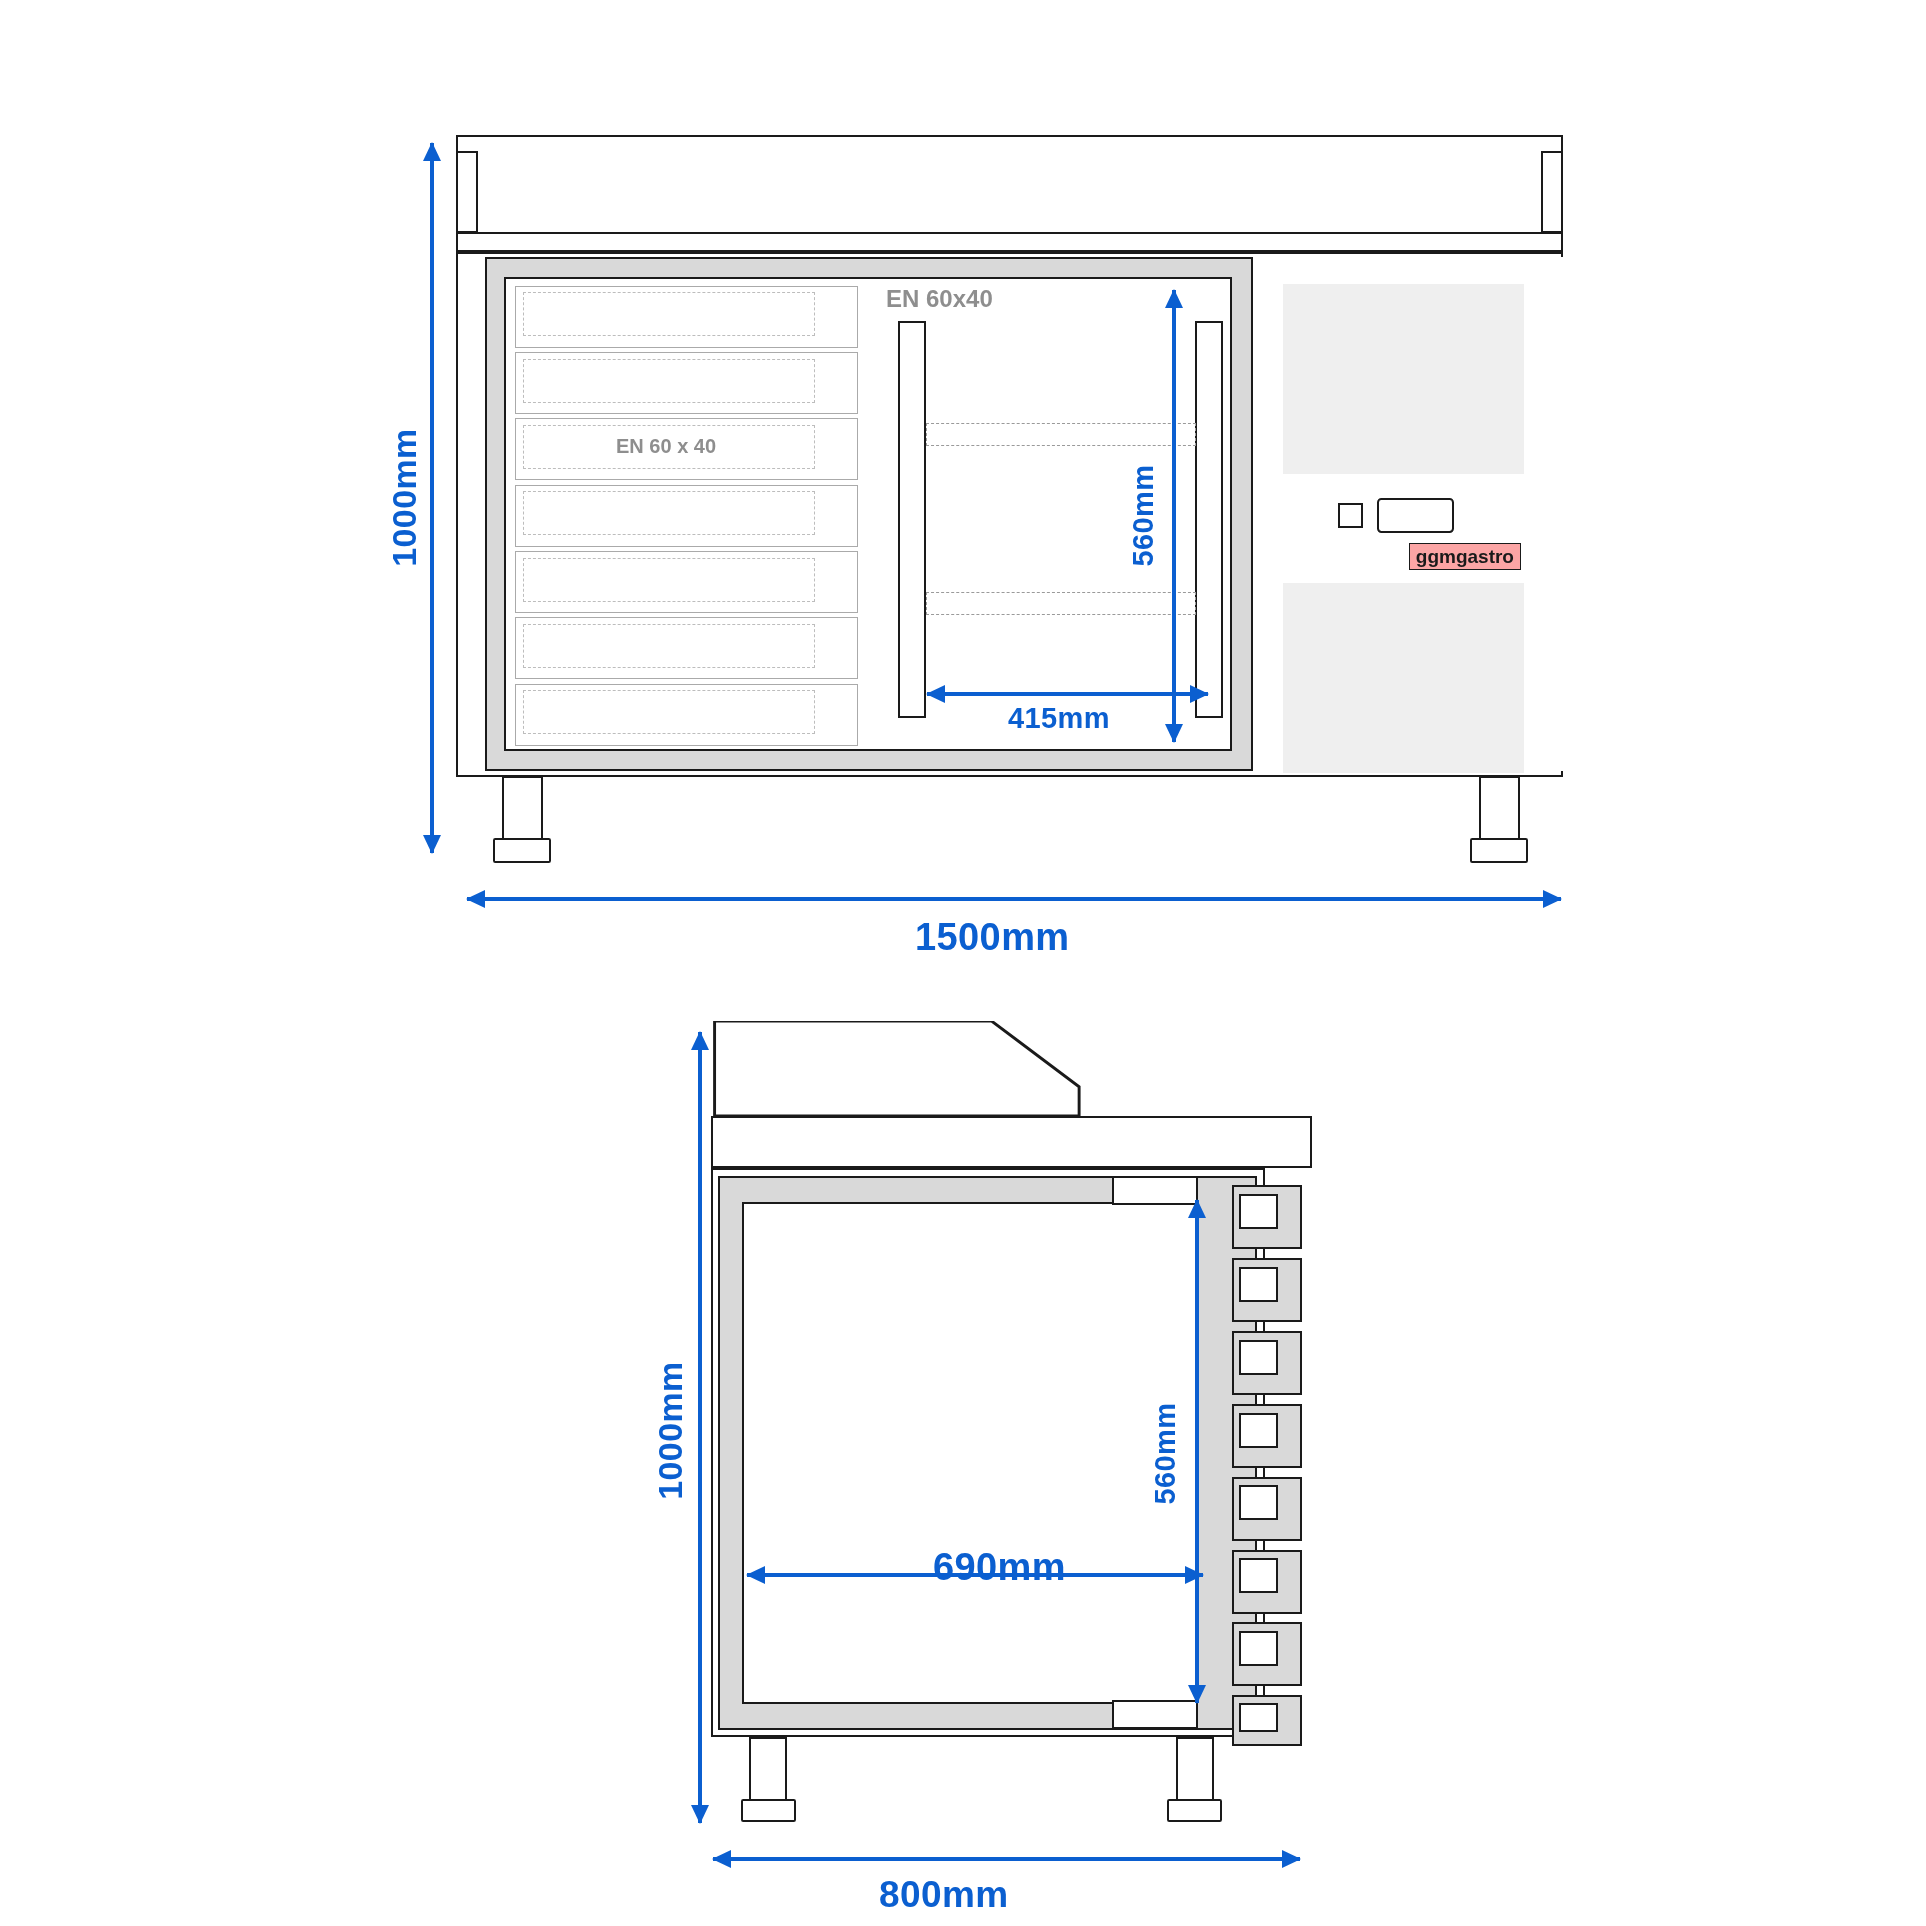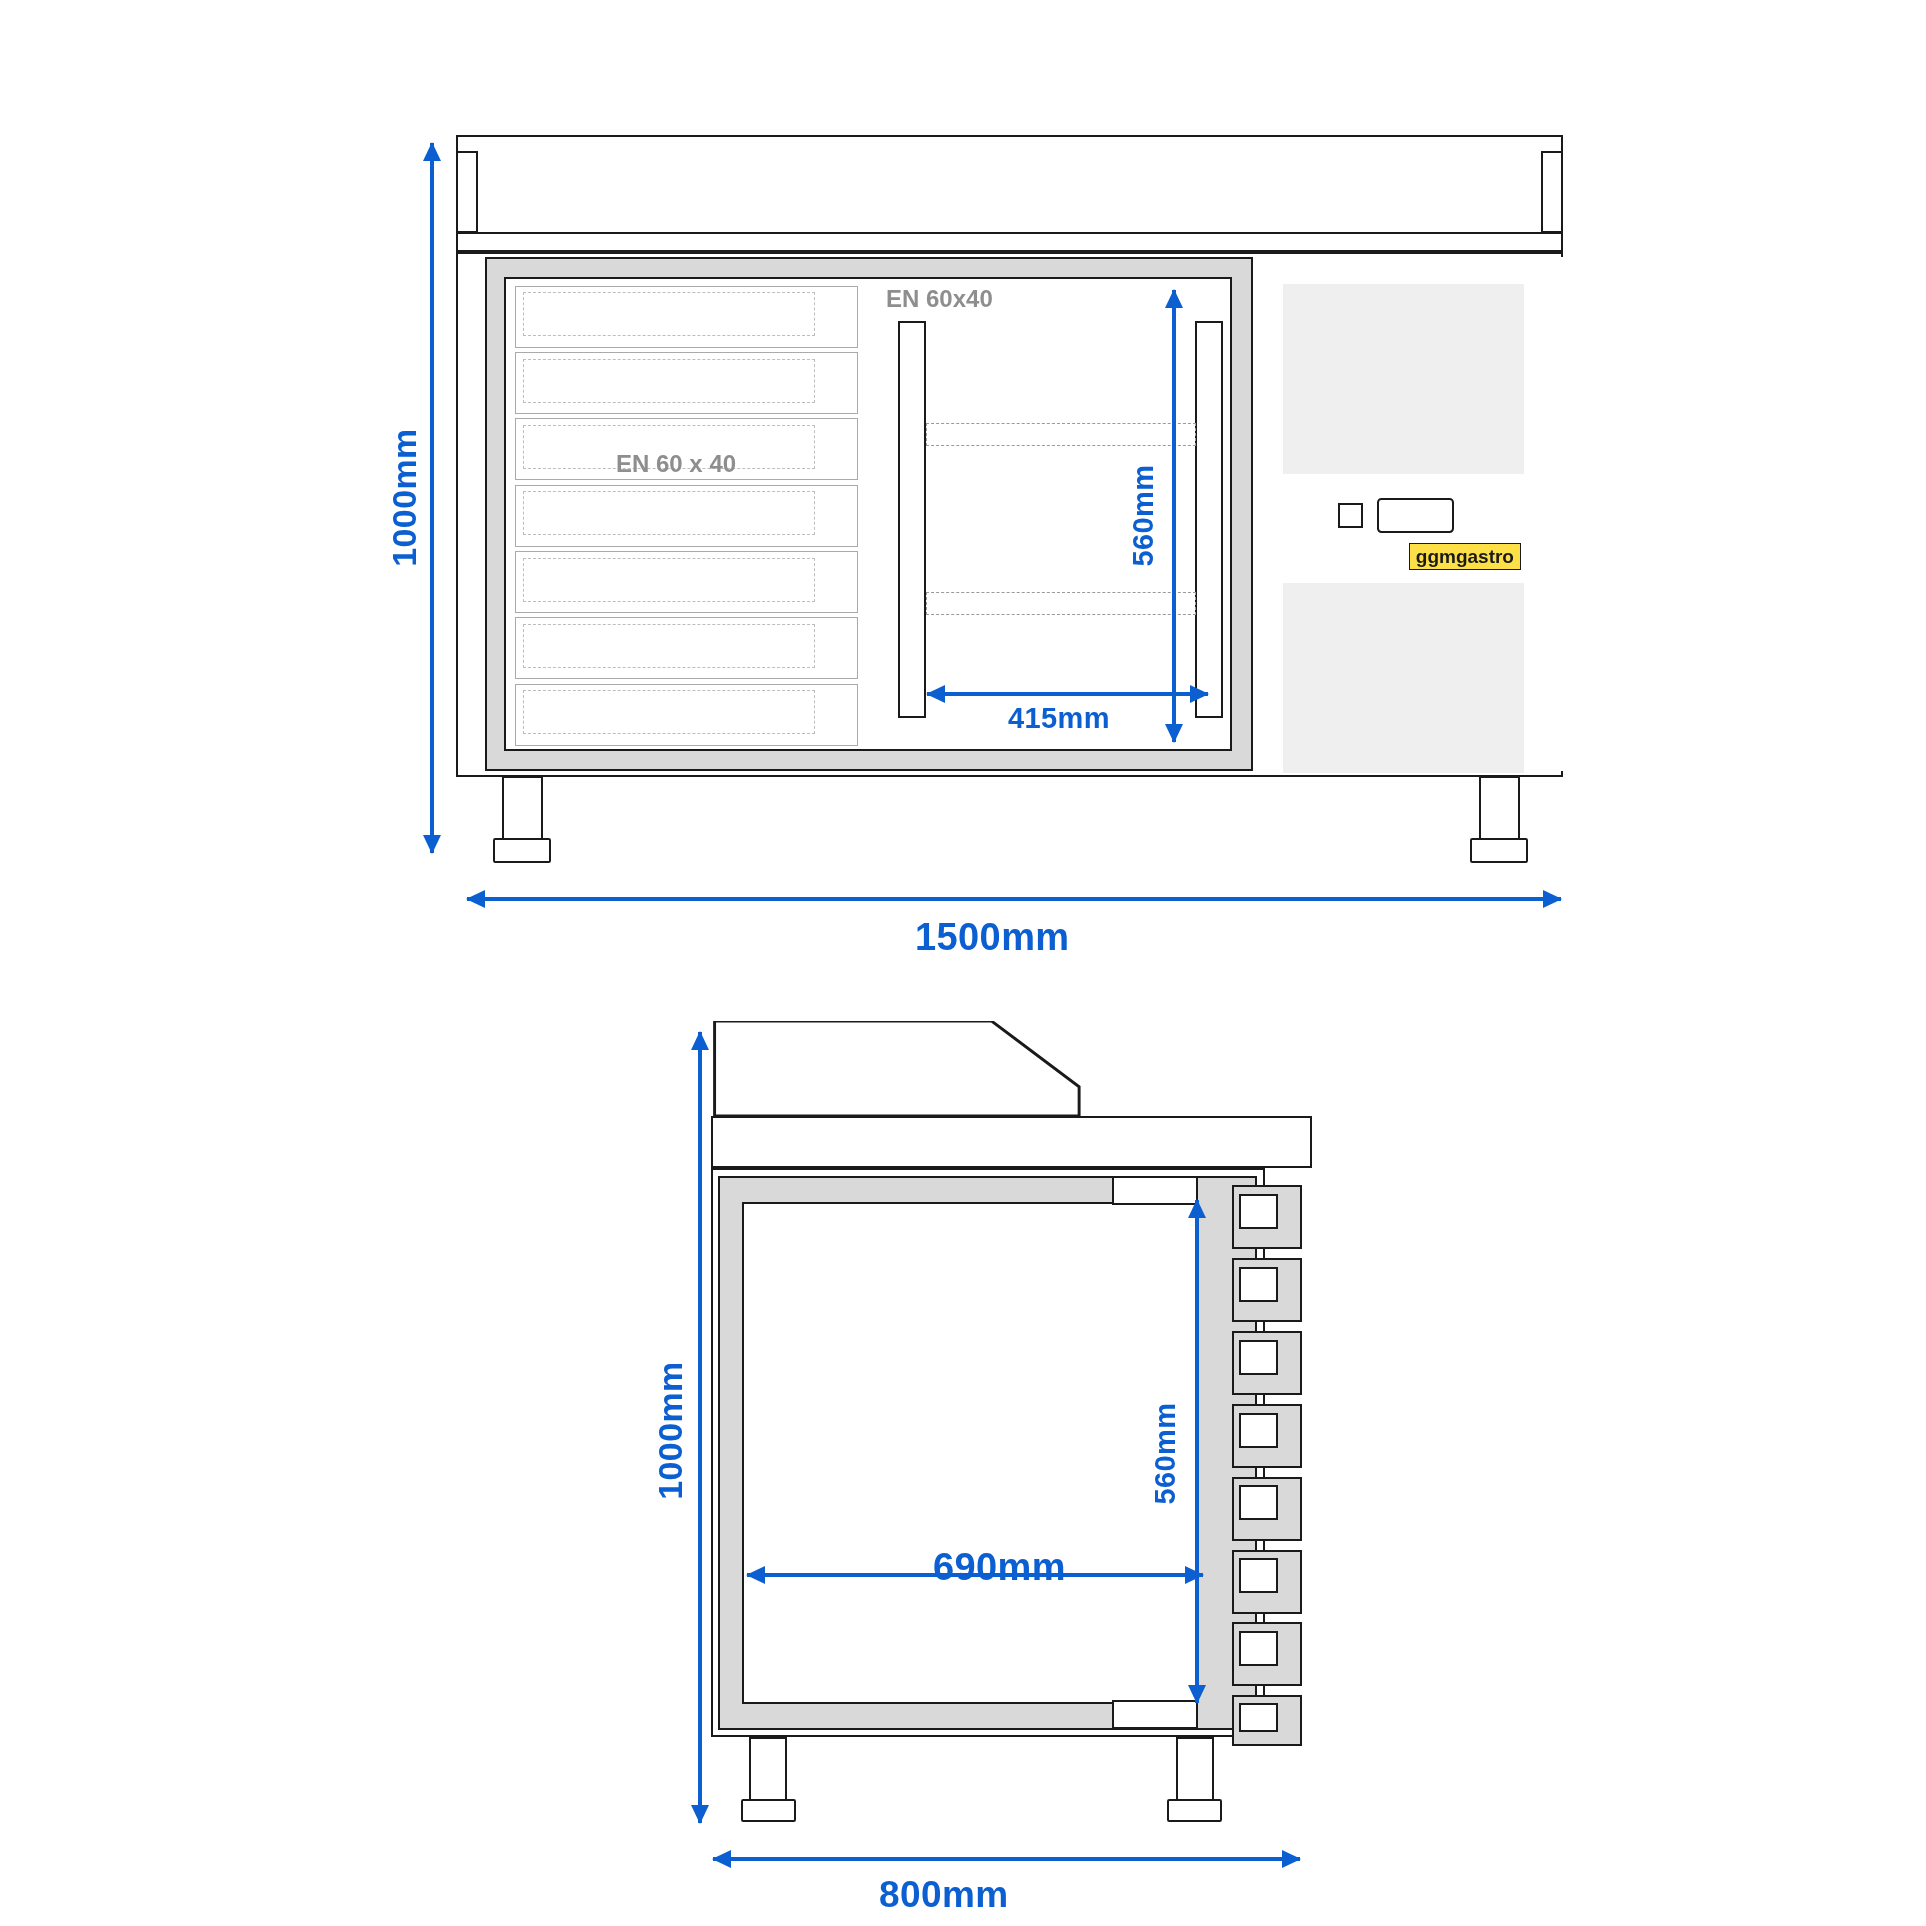--- a/index.html
+++ b/index.html
@@ -104,21 +104,21 @@
   }
   .ghost-text {
     position: absolute;
     color: #8e8e8e;
     font-weight: bold;
     white-space: nowrap;
   }
   .brand {
     position: absolute;
     border: 1.5px solid #1a1a1a;
-    background: #fde047;
+    background: #fca5a5;
     color: #1a1a1a;
     font-weight: bold;
     padding: 1.5px 5.8px;
     box-sizing: border-box;
     white-space: nowrap;
   }
 
   
   .tray-slot {
     position: absolute;
@@ -204,21 +204,21 @@
       <div class="tray-slot" style="left:515px; top:551px; width:343px; height:62px;"></div>
       <div class="tray-inner" style="left:523px; top:558px; width:292px; height:44px;"></div>
 
       <div class="tray-slot" style="left:515px; top:617px; width:343px; height:62px;"></div>
       <div class="tray-inner" style="left:523px; top:624px; width:292px; height:44px;"></div>
 
       <div class="tray-slot" style="left:515px; top:684px; width:343px; height:62px;"></div>
       <div class="tray-inner" style="left:523px; top:690px; width:292px; height:44px;"></div>
     </div>
 
-    <span class="ghost-text" style="left:616px; top:450px; font-size:24px;">EN 60 x 40</span>
+    <span class="ghost-text" style="left:616px; top:435px; font-size:20px;">EN 60 x 40</span>
 
     <div class="side-rail" style="left:898px; top:321px; width:28px; height:397px;"></div>
     <div class="side-rail" style="left:1195px; top:321px; width:28px; height:397px;"></div>
 
     <div class="dashbox" style="left:926px; top:423px; width:270px; height:23px; border-color:#9a9a9a;"></div>
     <div class="dashbox" style="left:926px; top:592px; width:270px; height:23px; border-color:#9a9a9a;"></div>
 
     <span class="ghost-text" style="left:886px; top:285px; font-size:24px;">EN 60x40</span>
 
     <div class="box" style="left:1252px; top:257px; width:311px; height:514px; border-width:0;"></div>

